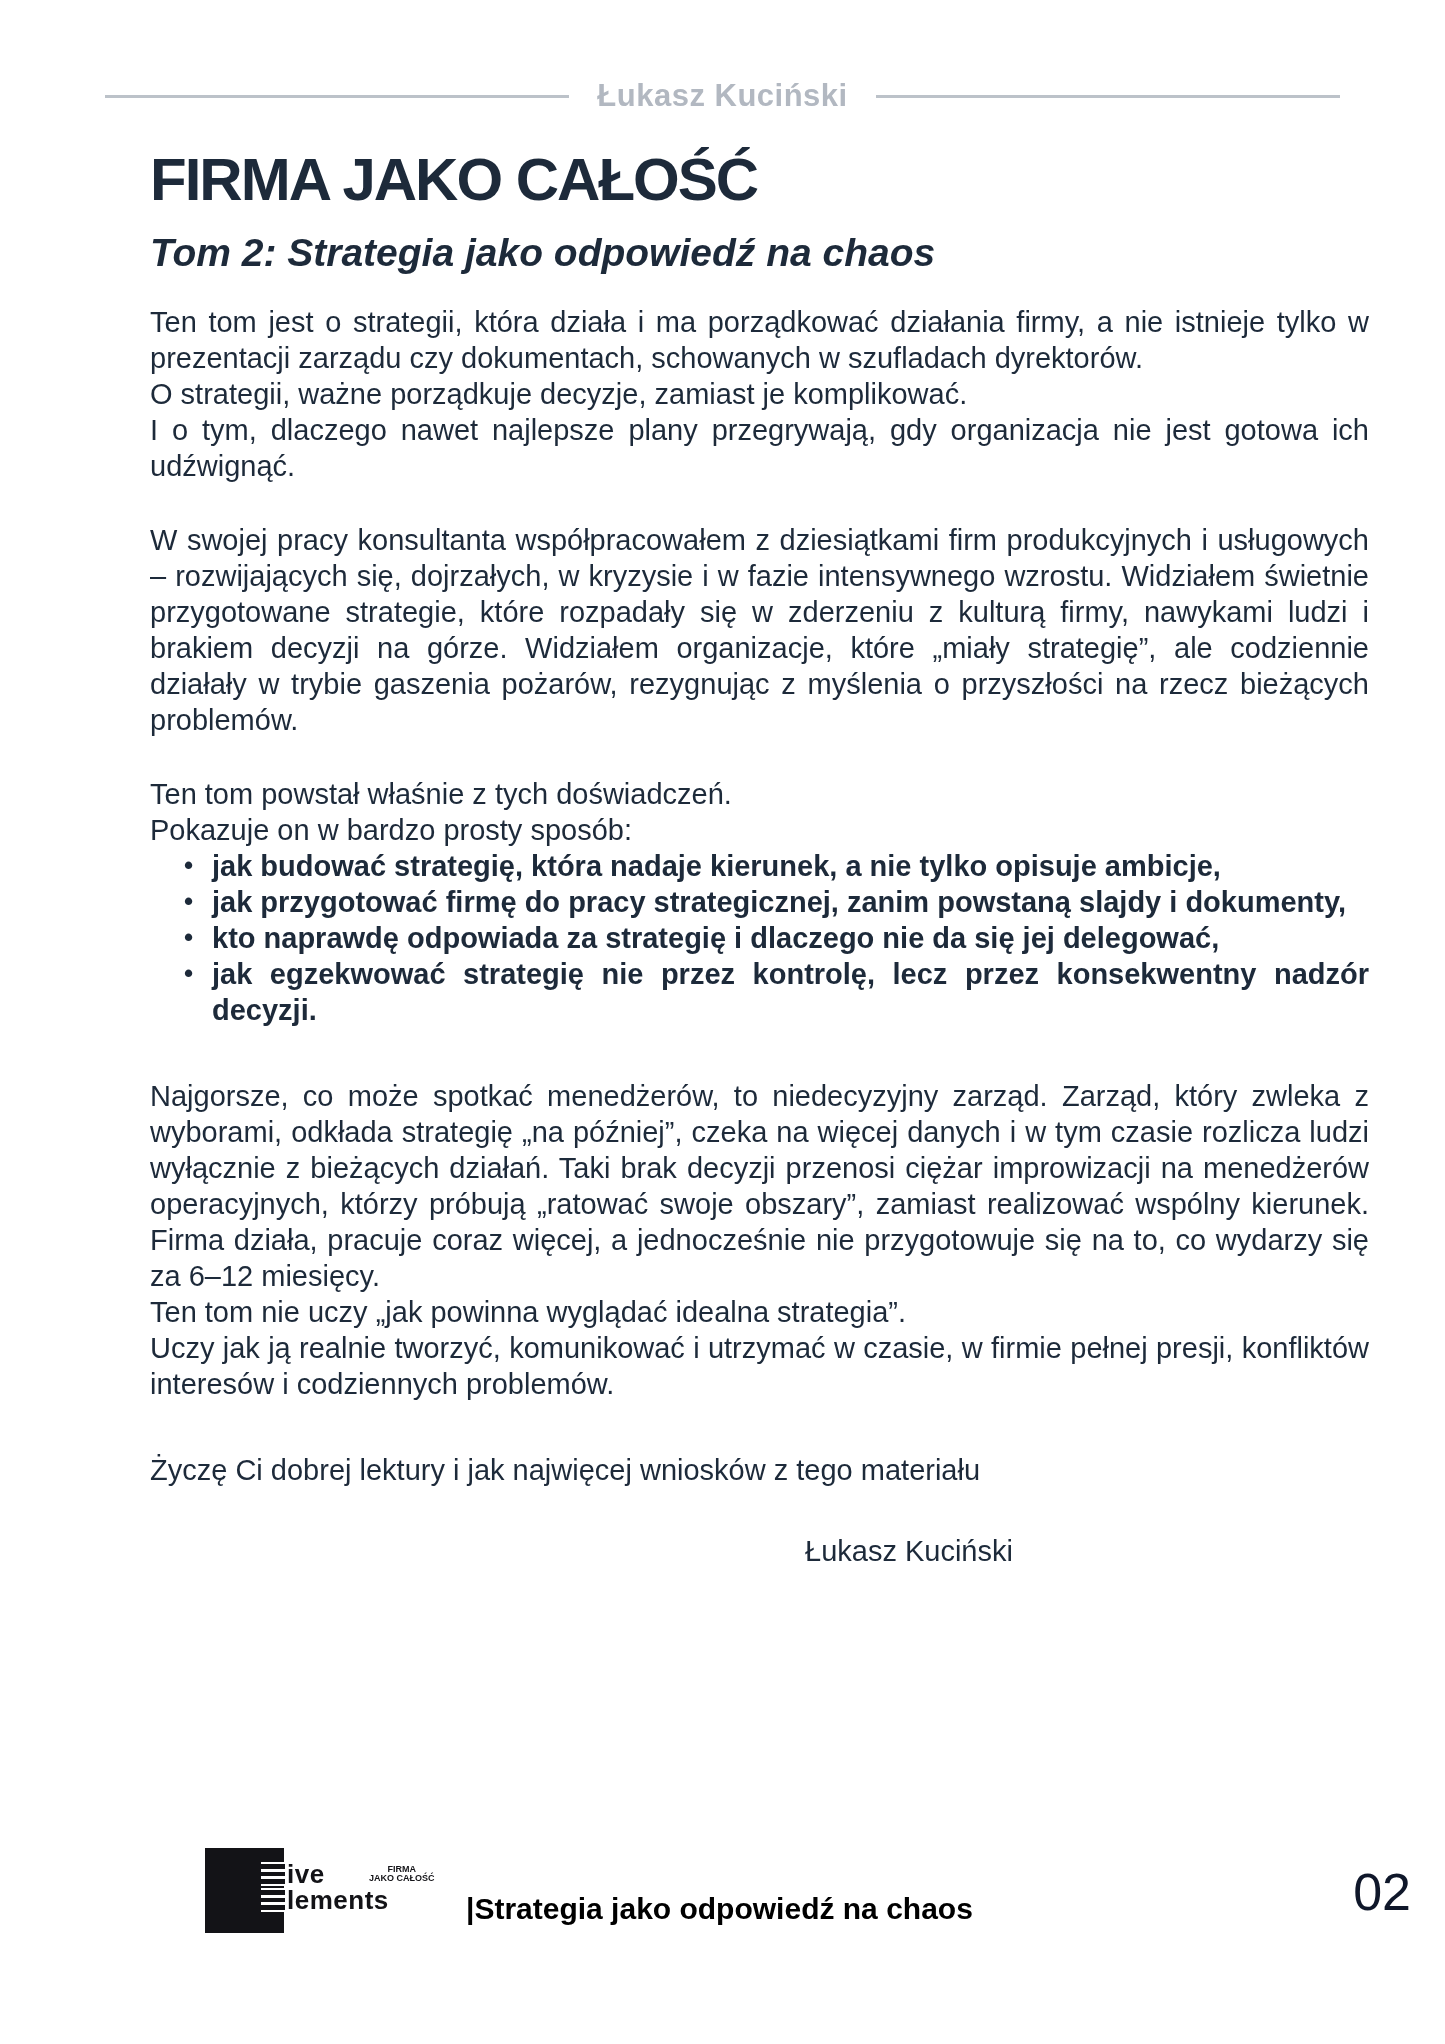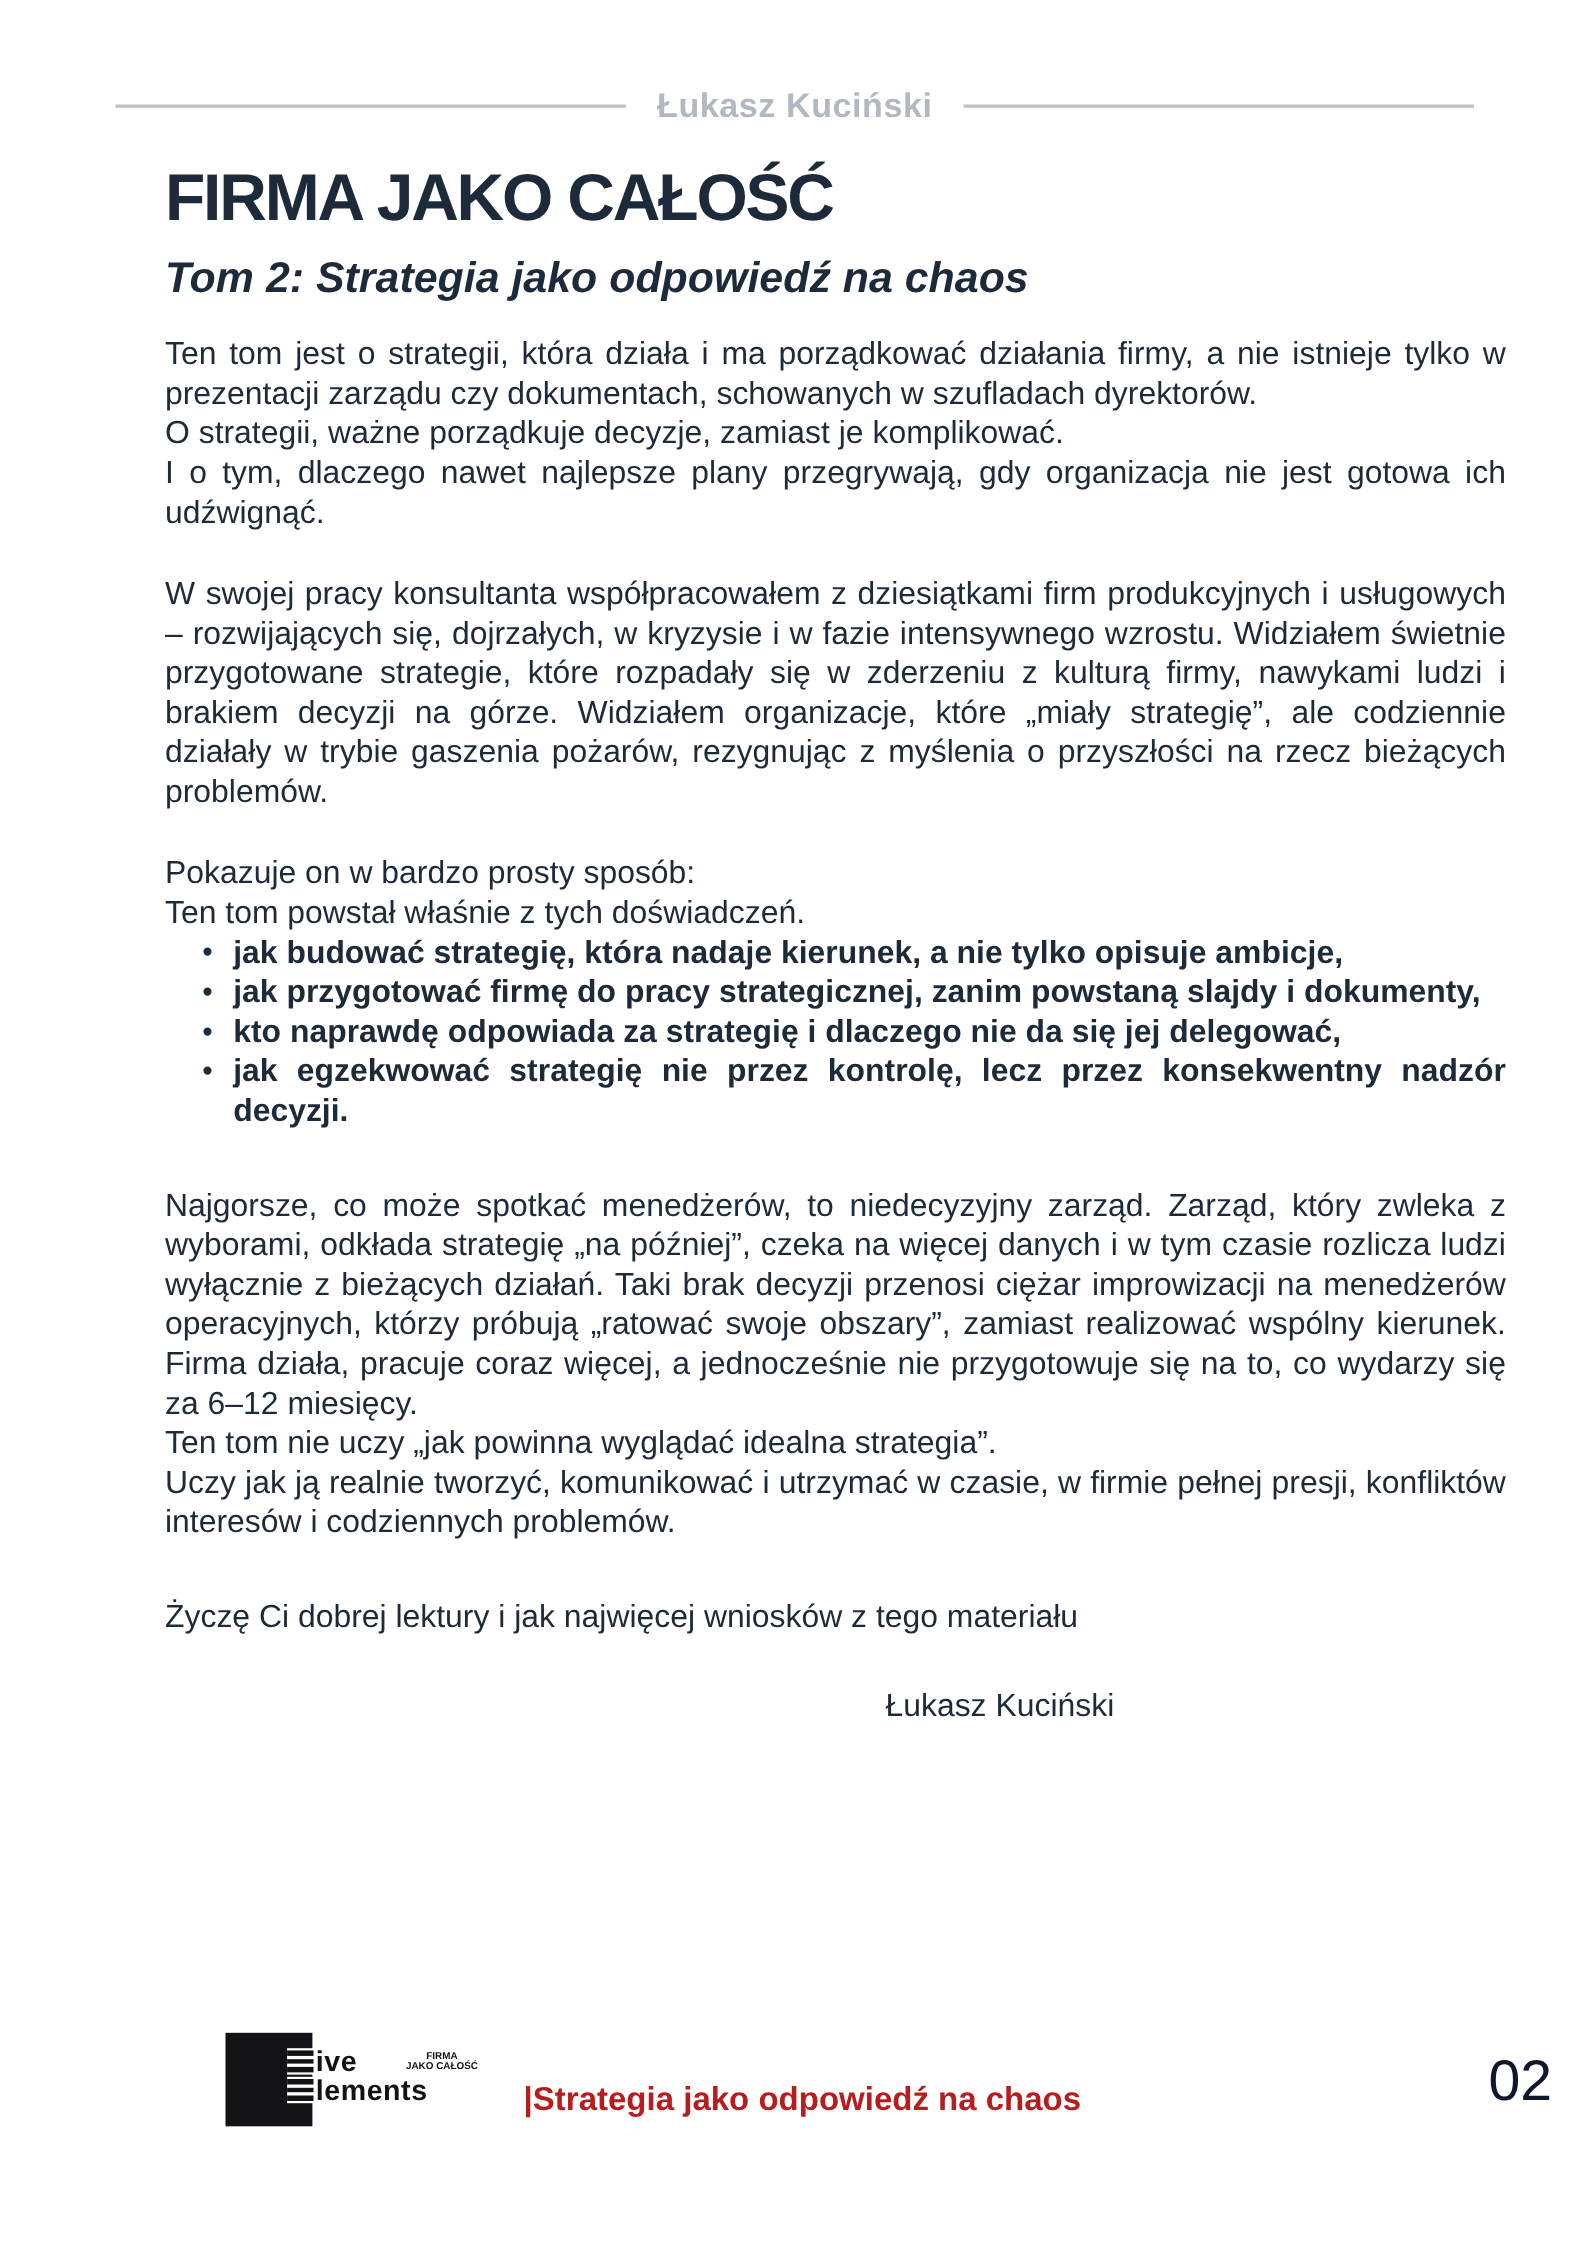--- a/index.html
+++ b/index.html
@@ -69,22 +69,22 @@
   .logo-word {
     font-size:26px; line-height:26px; font-weight:bold; color:#131317;
     letter-spacing:0.5px;
   }
   .tagline {
     position:absolute; left:164px; top:17px;
     font-size:9px; line-height:9px; font-weight:bold; color:#131317;
     text-align:center; white-space:nowrap;
   }
   .caption {
-    position:absolute; left:476px; top:44px;
-    font-size:30px; font-weight:bold; color:#b91c1c;
+    position:absolute; left:466px; top:44px;
+    font-size:30px; font-weight:bold; color:#000000;
   }
   .page-num {
     position:absolute; right:78px; top:18px;
     font-size:52px; line-height:52px; color:#0f172a; font-weight:normal;
   }
 </style>
 </head>
 <body>
 
 <div class="page">
@@ -108,22 +108,22 @@
 
     <div class="gap"></div>
 
     <div>
       <div class="seg">W swojej pracy konsultanta współpracowałem z dziesiątkami firm produkcyjnych i usługowych – rozwijających się, dojrzałych, w kryzysie i w fazie intensywnego wzrostu. Widziałem świetnie przygotowane strategie, które rozpadały się w zderzeniu z kulturą firmy, nawykami ludzi i brakiem decyzji na górze. Widziałem organizacje, które „miały strategię”, ale codziennie działały w trybie gaszenia pożarów, rezygnując z myślenia o przyszłości na rzecz bieżących problemów.</div>
     </div>
 
     <div class="gap"></div>
 
     <div>
+      <div class="seg">Ten tom powstał właśnie z tych doświadczeń.</div>
       <div class="seg">Pokazuje on w bardzo prosty sposób:</div>
-      <div class="seg">Ten tom powstał właśnie z tych doświadczeń.</div>
       <ul class="bullets">
         <li>jak budować strategię, która nadaje kierunek, a nie tylko opisuje ambicje,</li>
         <li>jak przygotować firmę do pracy strategicznej, zanim powstaną slajdy i dokumenty,</li>
         <li>kto naprawdę odpowiada za strategię i dlaczego nie da się jej delegować,</li>
         <li>jak egzekwować strategię nie przez kontrolę, lecz przez konsekwentny nadzór decyzji.</li>
       </ul>
     </div>
 
     <div class="gap-lg"></div>
 

